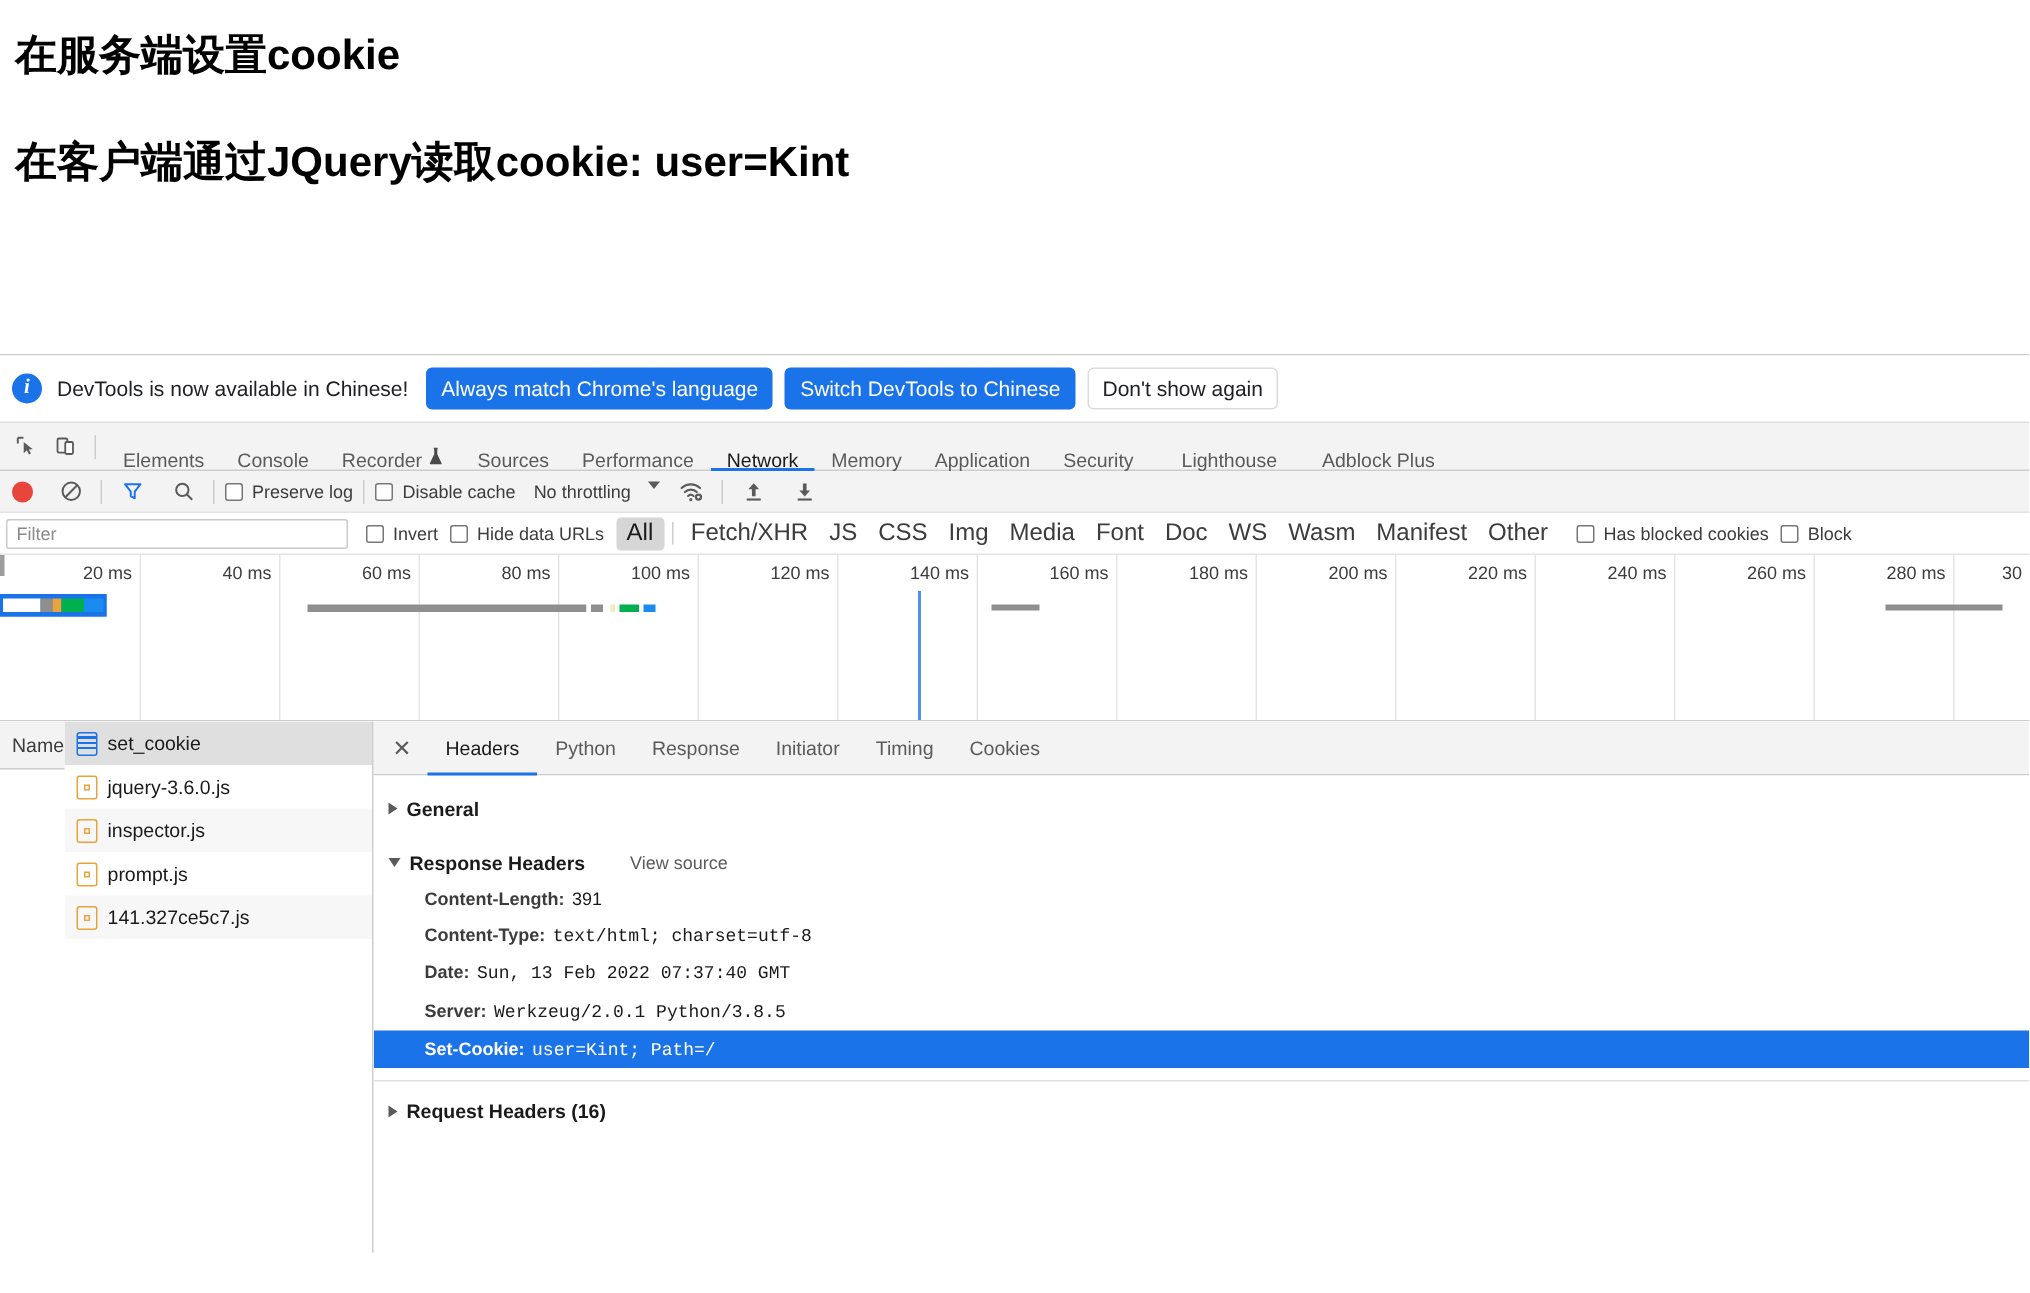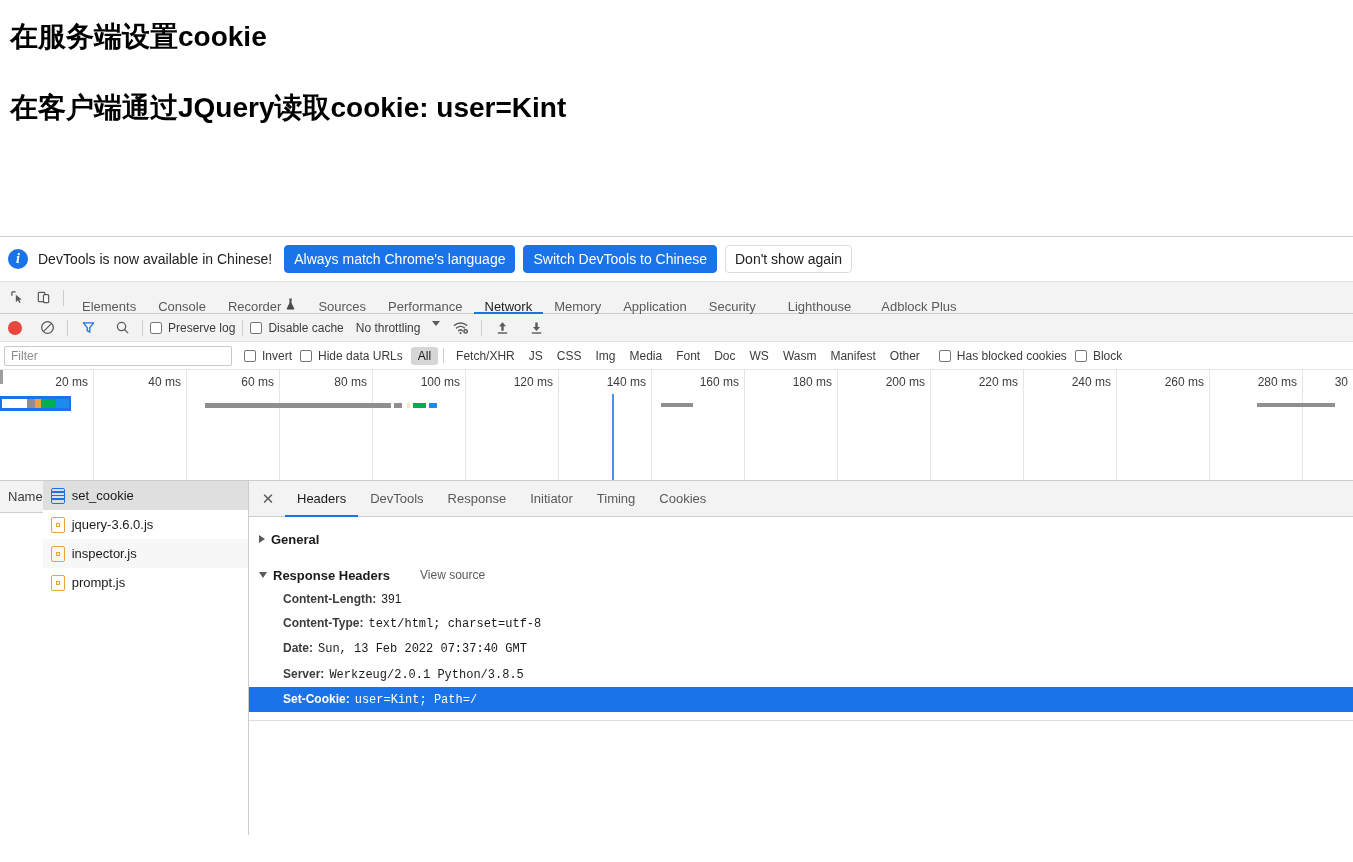--- a/index.html
+++ b/index.html
@@ -190,21 +190,21 @@
     font-size: 12px;
     font-family: "Liberation Sans", sans-serif;
     color: #3c3c3c;
     padding: 0 6px;
     box-sizing: border-box;
     flex: 0 0 auto;
   }
   .filter-input::placeholder { color: #8a8a8a; }
   .ftype {
     padding: 2px 7px;
-    font-size: 12px;
+    font-size: 16px;
     color: #3c3c3c;
     cursor: pointer;
     white-space: nowrap;
     border-radius: 3px;
     flex: 0 0 auto;
   }
   .ftype.selected { background: #d6d6d6; color: #1a1a1a; }
   .fsep {
     width: 1px; height: 15px; background: #cdcdcd;
     margin: 0 5px; flex: 0 0 auto;
@@ -709,29 +709,35 @@
                 <i></i>
               </span>
             <span>inspector.js</span>
           </div>
           <div class="req-row">
             <span class="ic-js">
                 <i></i>
               </span>
             <span>prompt.js</span>
           </div>
+          <div class="req-row alt">
+            <span class="ic-js">
+                <i></i>
+              </span>
+            <span>141.327ce5c7.js</span>
+          </div>
 
         </div>
       </div>
 
       <div class="detail-panel">
         <div class="detail-tabs">
           <div class="close-x">✕</div>
           <div class="dtab active">Headers</div>
-          <div class="dtab">DevTools</div>
+          <div class="dtab">Python</div>
           <div class="dtab">Response</div>
           <div class="dtab">Initiator</div>
           <div class="dtab">Timing</div>
           <div class="dtab">Cookies</div>
         </div>
 
         <div class="headers-body">
 
           <div class="section-title">
             <span class="tri-right"></span>
@@ -760,19 +766,23 @@
             <span class="hdr-name">Server:</span>
             <span class="hdr-val">Werkzeug/2.0.1 Python/3.8.5</span>
           </div>
           <div class="hdr-row highlight">
             <span class="hdr-name">Set-Cookie:</span>
             <span class="hdr-val">user=Kint; Path=/</span>
           </div>
 
           <div class="hdr-divider"></div>
 
+          <div class="section-title" style="margin-top:8px">
+            <span class="tri-right"></span>
+            <span>Request Headers (16)</span>
+          </div>
 
         </div>
       </div>
 
     </div>
   </div>
 </div>
 
 </body></html>

